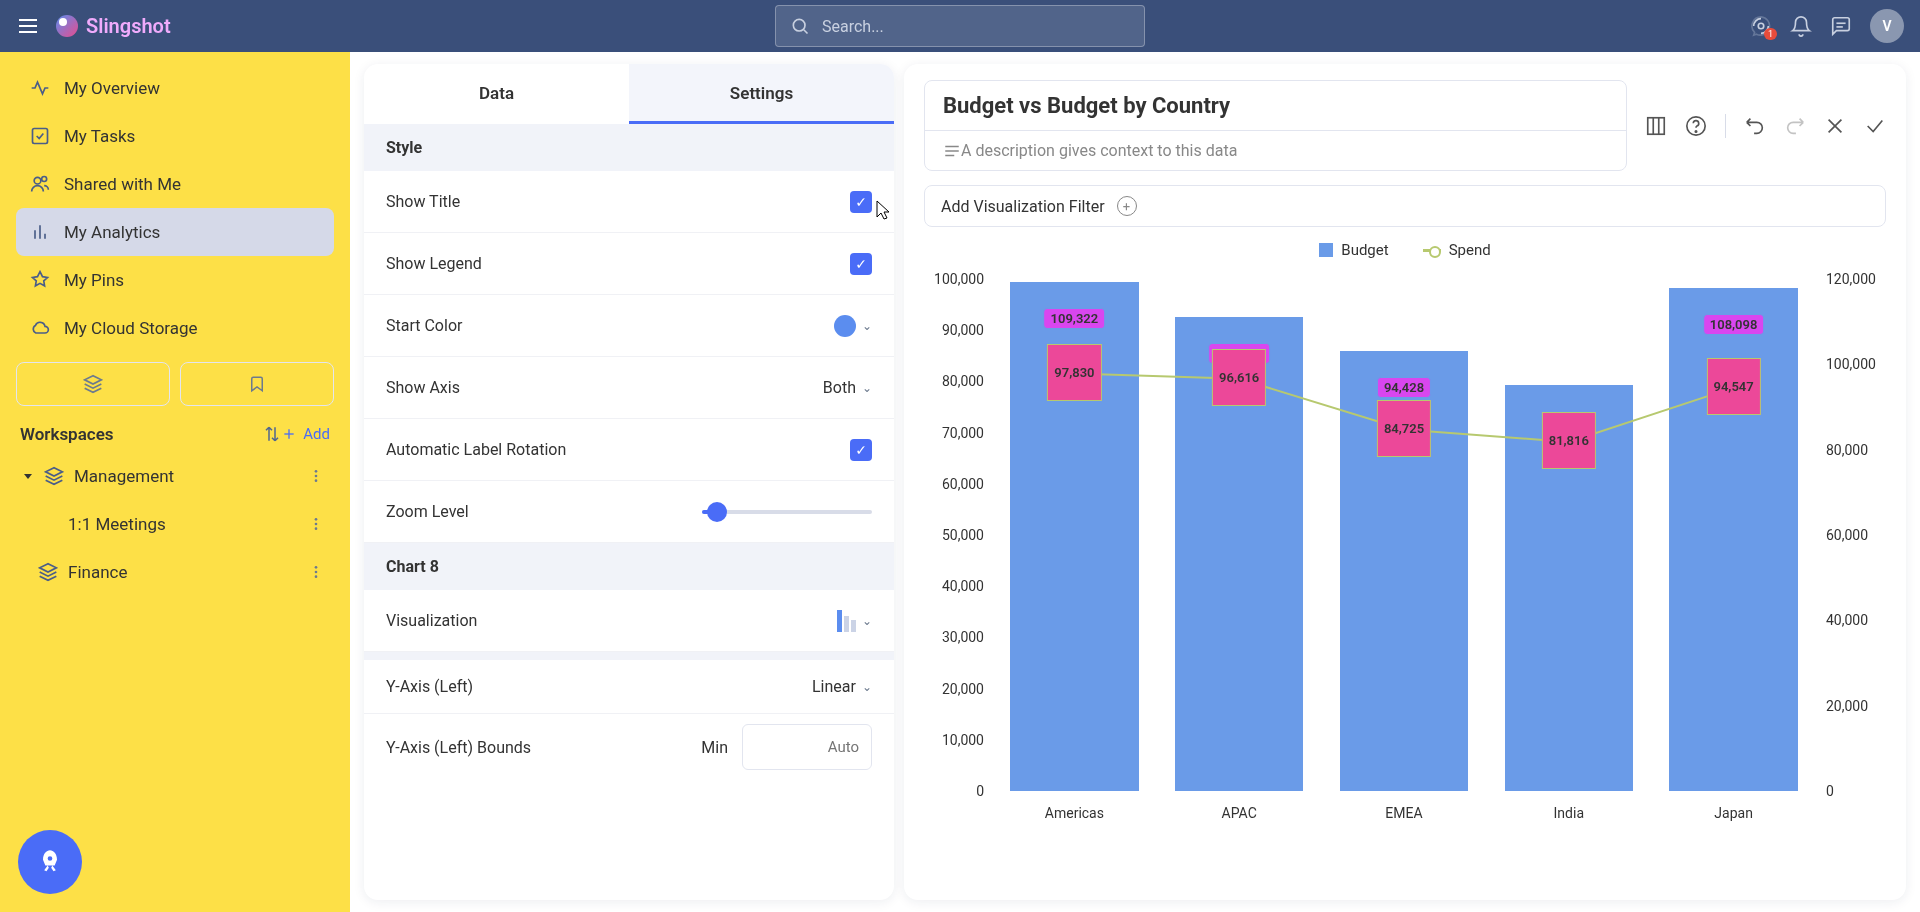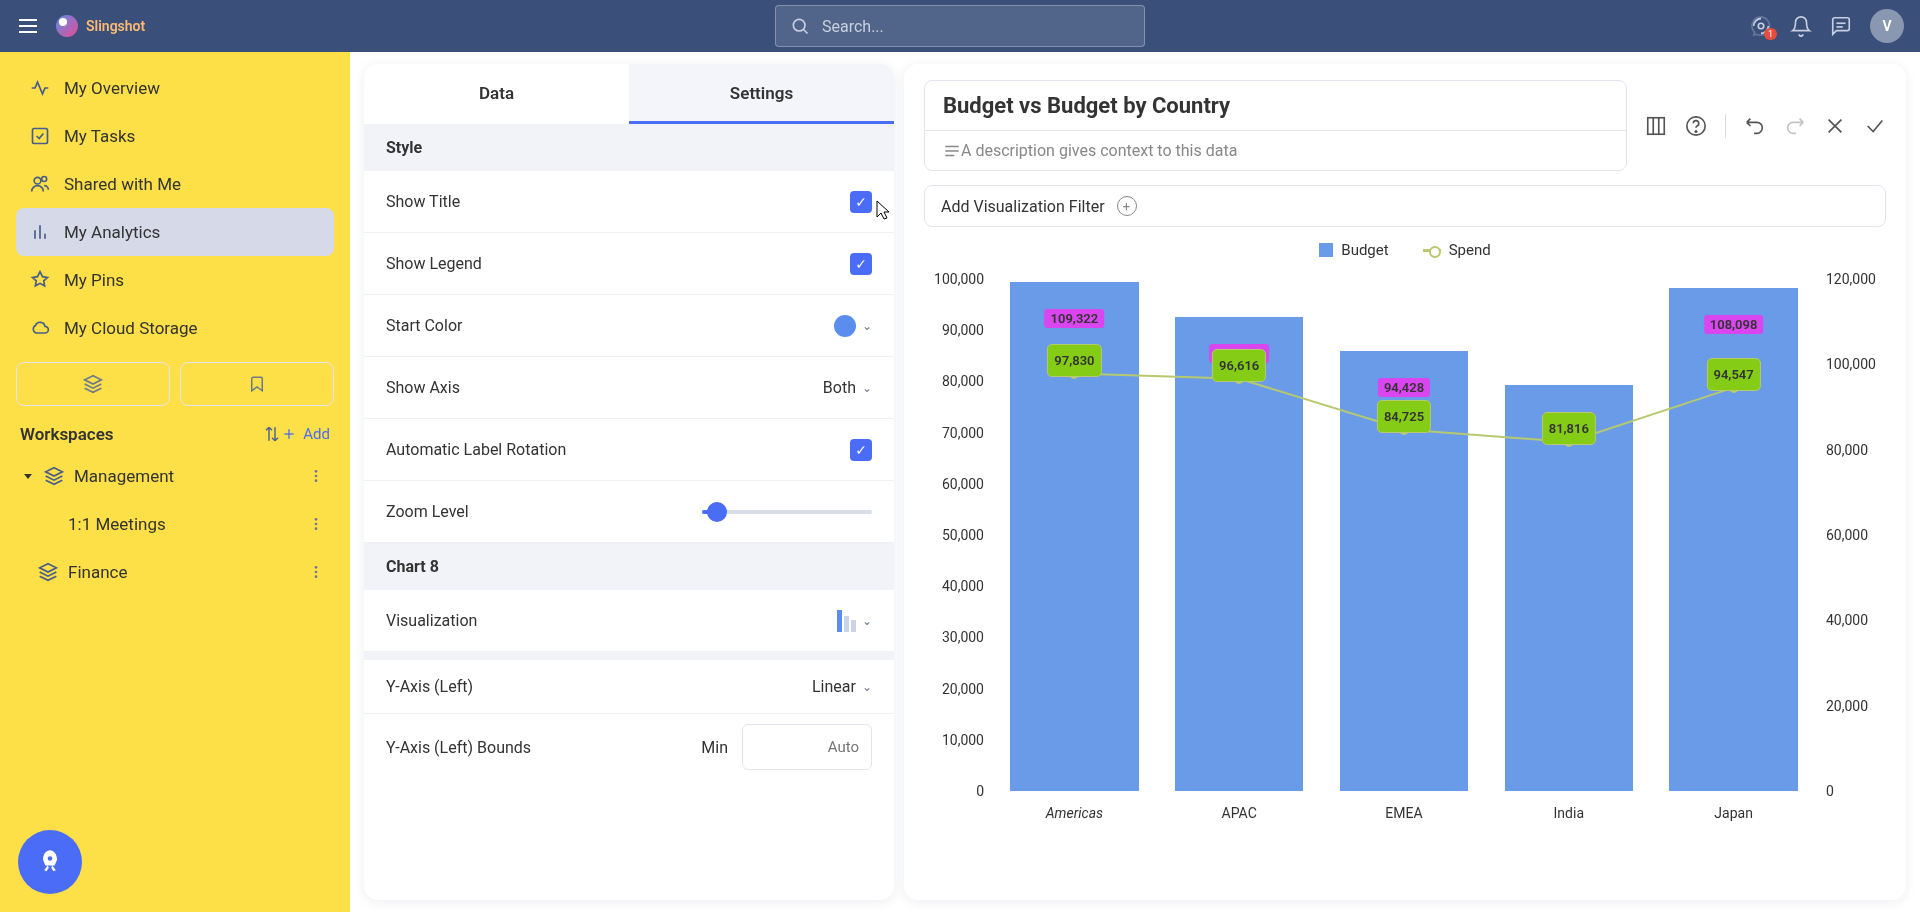--- a/index.html
+++ b/index.html
@@ -1,19 +1,19 @@
 <!DOCTYPE html>
 <html><head>
 <meta charset="utf-8">
 <style>
 *{box-sizing:border-box;margin:0;padding:0;font-family:-apple-system,BlinkMacSystemFont,'Segoe UI',Roboto,sans-serif}
 body{background:#fff;width:1920px;height:912px;overflow:hidden;color:#333}
 .header{height:52px;background:#3a4f7a;display:flex;align-items:center;padding:0 16px;position:relative}
 .hamburger{color:#fff;width:24px;height:24px;cursor:pointer}
-.logo{display:flex;align-items:center;gap:8px;margin-left:16px;color:#fdba74;font-size:14px;font-weight:600}
+.logo{display:flex;align-items:center;gap:8px;margin-left:16px;color:#f0abfc;font-size:20px;font-weight:600}
 .logo-icon{width:22px;height:22px;background:linear-gradient(135deg,#5b8def,#e74c8e);border-radius:50%;position:relative}
 .logo-icon::after{content:'';position:absolute;top:3px;left:3px;width:8px;height:8px;background:#fff;border-radius:50%}
 .search-wrap{position:absolute;left:50%;transform:translateX(-50%);width:370px;height:42px;background:rgba(255,255,255,.12);border:1px solid rgba(255,255,255,.3);border-radius:4px;display:flex;align-items:center;padding:0 14px;gap:12px}
 .search-wrap input{flex:1;background:transparent;border:none;outline:none;color:#fff;font-size:16px}
 .search-wrap input::placeholder{color:#c8d0e0}
 .search-ico{color:#c8d0e0;width:20px;height:20px}
 .header-right{margin-left:auto;display:flex;align-items:center;gap:18px;color:#c8d0e0}
 .hdr-ico{width:22px;height:22px;cursor:pointer;position:relative}
 .badge{position:absolute;bottom:-3px;right:-5px;background:#e74c3c;color:#fff;font-size:9px;border-radius:7px;padding:1px 4px;min-width:12px;text-align:center}
 .avatar{width:34px;height:34px;background:#8a97b0;border-radius:50%;display:flex;align-items:center;justify-content:center;color:#fff;font-size:14px;font-weight:600}
@@ -70,21 +70,21 @@
 .chart-wrap{margin-top:14px;position:relative;height:590px}
 .legend{display:flex;gap:34px;justify-content:center;margin-bottom:10px;font-size:15px}
 .legend-item{display:flex;align-items:center;gap:8px}
 .legend-sq{width:14px;height:14px;background:#6a9be8}
 .legend-line{width:18px;height:3px;background:#b7c96f;position:relative}
 .legend-line::after{content:'';position:absolute;left:6px;top:-3px;width:8px;height:8px;border:2px solid #b7c96f;background:#fff;border-radius:50%}
 .plot{position:absolute;left:68px;right:70px;top:38px;bottom:40px}
 .axis-label{position:absolute;font-size:14px;color:#333}
 .bar{position:absolute;bottom:0;background:#6a9be8}
 .barlabel{position:absolute;transform:translate(-50%,0);background:#d946ef;border:1px solid #6a9be8;padding:2px 6px;border-radius:4px;font-size:13px;font-weight:600;white-space:nowrap}
-.linelabel{position:absolute;transform:translate(-50%,0);background:#84cc16;border:1px solid #b7c96f;padding:8px 6px;border-radius:5px;font-size:13px;font-weight:600;white-space:nowrap}
+.linelabel{position:absolute;transform:translate(-50%,0);background:#ec4899;border:1px solid #b7c96f;padding:20px 6px;border-radius:0;font-size:13px;font-weight:600;white-space:nowrap}
 .linept{position:absolute;width:10px;height:10px;border:2px solid #b7c96f;background:#fff;border-radius:50%;transform:translate(-50%,-50%)}
 svg.line-svg{position:absolute;inset:0;overflow:visible}
 .y-ticks-left{position:absolute;left:0;top:38px;bottom:40px;width:66px;text-align:right;font-size:14px;color:#333}
 .y-ticks-right{position:absolute;right:0;top:38px;bottom:40px;width:66px;text-align:left;font-size:14px;color:#333}
 .x-ticks{position:absolute;left:68px;right:70px;bottom:0;height:34px;font-size:15px}
 .cursor{position:fixed;left:876px;top:200px;width:14px;height:20px;pointer-events:none}
 </style>
 </head>
 <body>
 
@@ -392,21 +392,21 @@
         <div class="y-ticks-right" id="yr">
             <div class="axis-label" style="left: 6px; top: 504px;">0</div>
             <div class="axis-label" style="left: 6px; top: 418.667px;">20,000</div>
             <div class="axis-label" style="left: 6px; top: 333.333px;">40,000</div>
             <div class="axis-label" style="left: 6px; top: 248px;">60,000</div>
             <div class="axis-label" style="left: 6px; top: 162.667px;">80,000</div>
             <div class="axis-label" style="left: 6px; top: 77.3333px;">100,000</div>
             <div class="axis-label" style="left: 6px; top: -8px;">120,000</div>
           </div>
         <div class="x-ticks" id="xt">
-            <div class="axis-label" style="left: 82.4px; top: 8px; transform: translateX(-50%); font-style: italic;">Americas</div>
+            <div class="axis-label" style="left: 82.4px; top: 8px; transform: translateX(-50%);">Americas</div>
             <div class="axis-label" style="left: 247.2px; top: 8px; transform: translateX(-50%);">APAC</div>
             <div class="axis-label" style="left: 412px; top: 8px; transform: translateX(-50%);">EMEA</div>
             <div class="axis-label" style="left: 576.8px; top: 8px; transform: translateX(-50%);">India</div>
             <div class="axis-label" style="left: 741.6px; top: 8px; transform: translateX(-50%);">Japan</div>
           </div>
         <div class="plot" id="plot">
             <div class="bar" style="left: 18.128px; width: 128.544px; height: 508.844px;"></div>
             <div class="barlabel" style="left: 82.4px; top: 29.1558px;">109,322</div>
             <div class="bar" style="left: 182.928px; width: 128.544px; height: 474.41px;"></div>
             <div class="barlabel" style="left: 247.2px; top: 63.5901px;">101,924</div>

